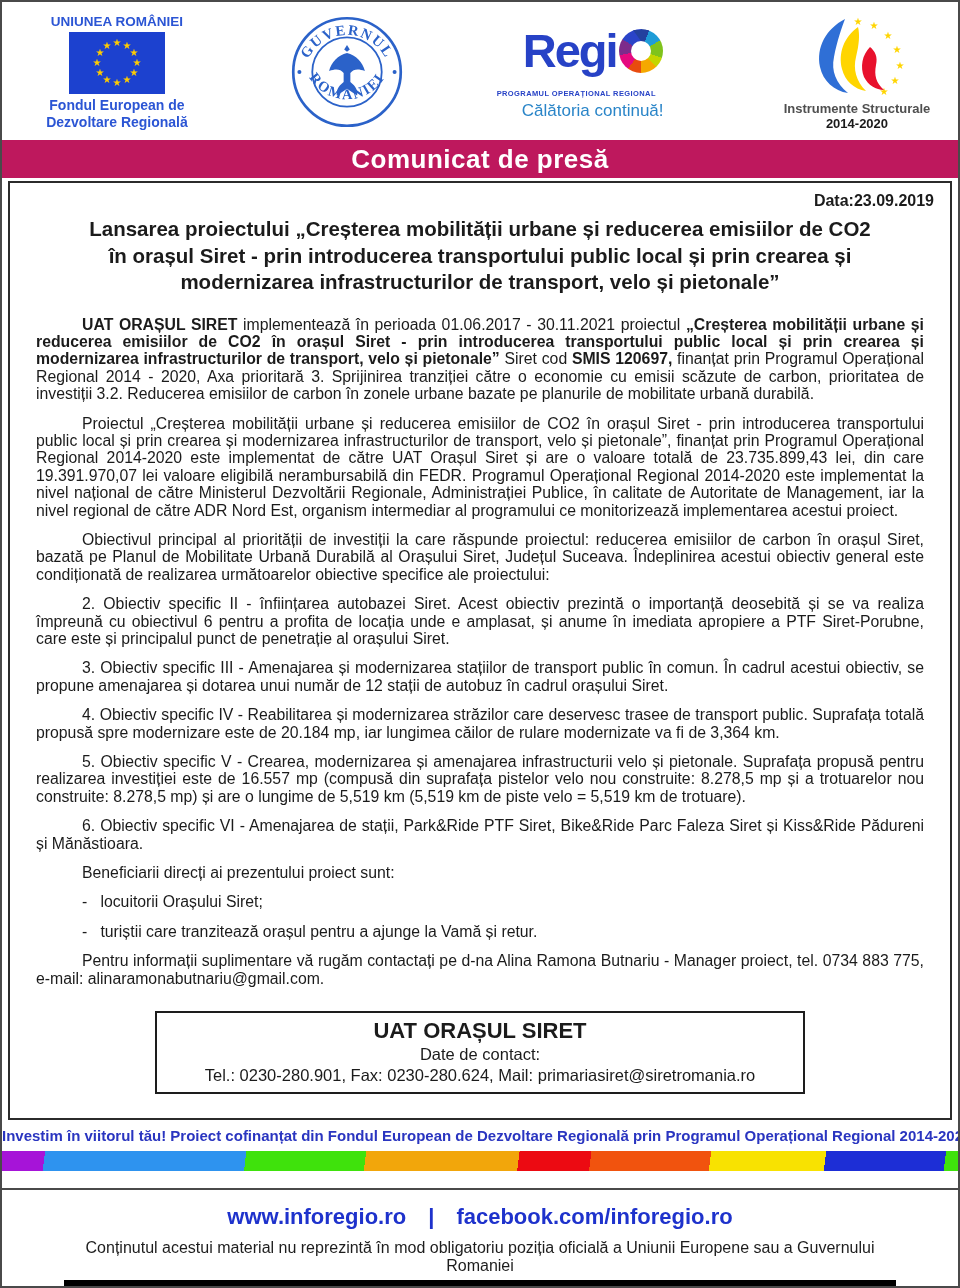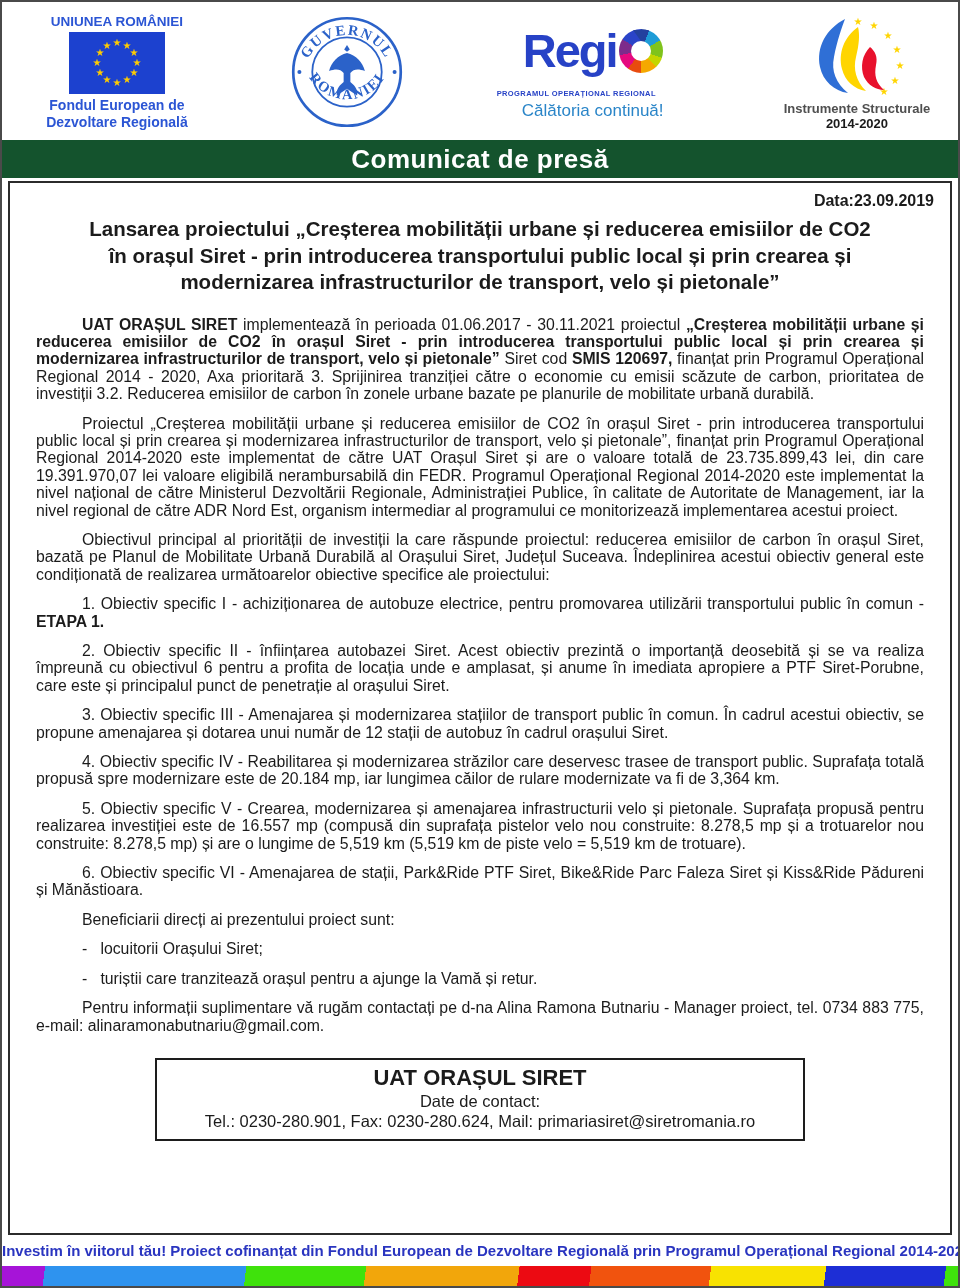--- a/index.html
+++ b/index.html
@@ -22,21 +22,21 @@
          #f5a800 38% 50%,#e84b0f 50% 60%,#e5097f 60% 72%,#7d2b8b 72% 84%,#2a44c8 84% 100%);}
   .wheel::after{content:"";position:absolute;inset:12px;background:#fff;border-radius:50%;}
   .wheel .notch{position:absolute;top:1px;left:50%;transform:translateX(-50%);width:0;height:0;z-index:2;
                 border-left:8px solid transparent;border-right:8px solid transparent;border-top:11px solid #23419e;}
   .regio .sub{font-size:7.5px;font-weight:bold;color:#2742c6;letter-spacing:.4px;margin-top:16px;align-self:flex-start;margin-left:4px;}
   .regio .tag{font-size:17px;font-weight:normal;color:#2a85c8;margin-top:3px;}
   .is{display:flex;flex-direction:column;align-items:center;width:150px;}
   .is .t1{font-size:13px;font-weight:bold;color:#4f4f4f;line-height:15px;}
   .is .t2{font-size:13px;font-weight:bold;color:#1a1a1a;line-height:15px;}
   
-  .band{height:38px;flex:0 0 auto;background:#14532d;display:flex;align-items:center;justify-content:center;}
+  .band{height:38px;flex:0 0 auto;background:#be185d;display:flex;align-items:center;justify-content:center;}
   .band span{color:#fff;font-size:26px;font-weight:bold;letter-spacing:.5px;}
   
   .main{flex:1 1 auto;margin:3px 6px 0 6px;border:2px solid #2b2b2b;box-sizing:border-box;
         padding:4px 14px;overflow:hidden;display:flex;flex-direction:column;}
   .date{flex:0 0 auto;text-align:right;font-weight:bold;font-size:16px;padding:5px 2px 2px;}
   .title{flex:0 0 auto;max-width:800px;margin:4px auto 8px;text-align:center;
          font-weight:bold;font-size:20.5px;line-height:26.5px;}
   .blocks{flex:0 0 auto;font-size:15.8px;line-height:17.4px;}
   .blk{margin:12px;text-align:justify;text-indent:46px;}
   .blk.bullet{text-align:left;}
@@ -145,21 +145,20 @@
     <span>Comunicat de presă</span>
   </div>
 
   <main class="main">
     <div class="date">Data:23.09.2019</div>
     <h1 class="title">Lansarea proiectului „Creșterea mobilității urbane și reducerea emisiilor de CO2 în orașul Siret - prin introducerea transportului public local și prin crearea și modernizarea infrastructurilor de transport, velo și pietonale”</h1>
     <div class="blocks" id="blocks">
         <p class="blk para"><span class="b">UAT ORAȘUL SIRET</span><span> implementează în perioada 01.06.2017 - 30.11.2021 proiectul </span><span class="b">„Creșterea mobilității urbane și reducerea emisiilor de CO2 în orașul Siret - prin introducerea transportului public local și prin crearea și modernizarea infrastructurilor de transport, velo și pietonale”</span><span> Siret cod </span><span class="b">SMIS 120697,</span><span> finanțat prin Programul Operațional Regional 2014 - 2020, Axa prioritară 3. Sprijinirea tranziției către o economie cu emisii scăzute de carbon, prioritatea de investiții 3.2. Reducerea emisiilor de carbon în zonele urbane bazate pe planurile de mobilitate urbană durabilă.</span></p>
         <p class="blk para"><span>Proiectul „Creșterea mobilității urbane și reducerea emisiilor de CO2 în orașul Siret - prin introducerea transportului public local și prin crearea și modernizarea infrastructurilor de transport, velo și pietonale”, finanțat prin Programul Operațional Regional 2014-2020 este implementat de către UAT Orașul Siret și are o valoare totală de 23.735.899,43 lei, din care 19.391.970,07 lei valoare eligibilă nerambursabilă din FEDR. Programul Operațional Regional 2014-2020 este implementat la nivel național de către Ministerul Dezvoltării Regionale, Administrației Publice, în calitate de Autoritate de Management, iar la nivel regional de către ADR Nord Est, organism intermediar al programului ce monitorizează implementarea acestui proiect.</span></p>
         <p class="blk para"><span>Obiectivul principal al priorității de investiții la care răspunde proiectul: reducerea emisiilor de carbon în orașul Siret, bazată pe Planul de Mobilitate Urbană Durabilă al Orașului Siret, Județul Suceava. Îndeplinirea acestui obiectiv general este condiționată de realizarea următoarelor obiective specifice ale proiectului:</span></p>
-        <p class="blk para"><span>1.&nbsp;Obiectiv specific I - achiziționarea de autobuze electrice, pentru promovarea utilizării transportului public în comun - </span><span class="b">ETAPA 1.</span></p>
         <p class="blk para"><span>2.&nbsp;Obiectiv specific II - înființarea autobazei Siret. Acest obiectiv prezintă o importanță deosebită și se va realiza împreună cu obiectivul 6 pentru a profita de locația unde e amplasat, și anume în imediata apropiere a PTF Siret-Porubne, care este și principalul punct de penetrație al orașului Siret.</span></p>
         <p class="blk para"><span>3.&nbsp;Obiectiv specific III - Amenajarea și modernizarea stațiilor de transport public în comun. În cadrul acestui obiectiv, se propune amenajarea și dotarea unui număr de 12 stații de autobuz în cadrul orașului Siret.</span></p>
         <p class="blk para"><span>4.&nbsp;Obiectiv specific IV - Reabilitarea și modernizarea străzilor care deservesc trasee de transport public. Suprafața totală propusă spre modernizare este de 20.184 mp, iar lungimea căilor de rulare modernizate va fi de 3,364 km.</span></p>
         <p class="blk para"><span>5.&nbsp;Obiectiv specific V - Crearea, modernizarea și amenajarea infrastructurii velo și pietonale. Suprafața propusă pentru realizarea investiției este de 16.557 mp (compusă din suprafața pistelor velo nou construite: 8.278,5 mp și a trotuarelor nou construite: 8.278,5 mp) și are o lungime de 5,519 km (5,519 km de piste velo = 5,519 km de trotuare).</span></p>
         <p class="blk para"><span>6.&nbsp;Obiectiv specific VI - Amenajarea de stații, Park&amp;Ride PTF Siret, Bike&amp;Ride Parc Faleza Siret și Kiss&amp;Ride Pădureni și Mănăstioara.</span></p>
         <p class="blk para"><span>Beneficiarii direcți ai prezentului proiect sunt:</span></p>
         <p class="blk bullet"><span>-&nbsp;&nbsp;&nbsp;locuitorii Orașului Siret;</span></p>
         <p class="blk bullet"><span>-&nbsp;&nbsp;&nbsp;turiștii care tranzitează orașul pentru a ajunge la Vamă și retur.</span></p>
         <p class="blk para"><span>Pentru informații suplimentare vă rugăm contactați pe d-na Alina Ramona Butnariu - Manager proiect, tel. 0734 883 775, e-mail: alinaramonabutnariu@gmail.com.</span></p>
       </div>
@@ -167,14 +166,22 @@
     <div class="contact">
       <div class="org">UAT ORAȘUL SIRET</div>
       <div class="ln">Date de contact:</div>
       <div class="ln">Tel.: 0230-280.901, Fax: 0230-280.624, Mail: primariasiret@siretromania.ro</div>
     </div>
   </main>
 
   <div class="invest">Investim în viitorul tău! Proiect cofinanțat din Fondul European de Dezvoltare Regională prin Programul Operațional Regional 2014-2020</div>
   <div class="bar" style="background: linear-gradient(97deg, rgb(166, 20, 216) 0%, rgb(166, 20, 216) 4.5%, rgb(46, 147, 239) 4.5%, rgb(46, 147, 239) 25.5%, rgb(63, 226, 12) 25.5%, rgb(63, 226, 12) 38%, rgb(242, 166, 11) 38%, rgb(242, 166, 11) 54%, rgb(236, 10, 18) 54%, rgb(236, 10, 18) 61.5%, rgb(241, 83, 14) 61.5%, rgb(241, 83, 14) 74%, rgb(248, 226, 1) 74%, rgb(248, 226, 1) 86%, rgb(29, 46, 214) 86%, rgb(29, 46, 214) 98.5%, rgb(63, 226, 12) 98.5%, rgb(63, 226, 12) 100%);"></div>
 
+  <div class="bottom">
+    <div class="links">
+      <a>www.inforegio.ro</a>
+      <span class="sep">|</span>
+      <a>facebook.com/inforegio.ro</a>
+    </div>
+    <div class="disc">Conținutul acestui material nu reprezintă în mod obligatoriu poziția oficială a Uniunii Europene sau a Guvernului Romaniei</div>
+  </div>
 
 </div>
 
 </body></html>

